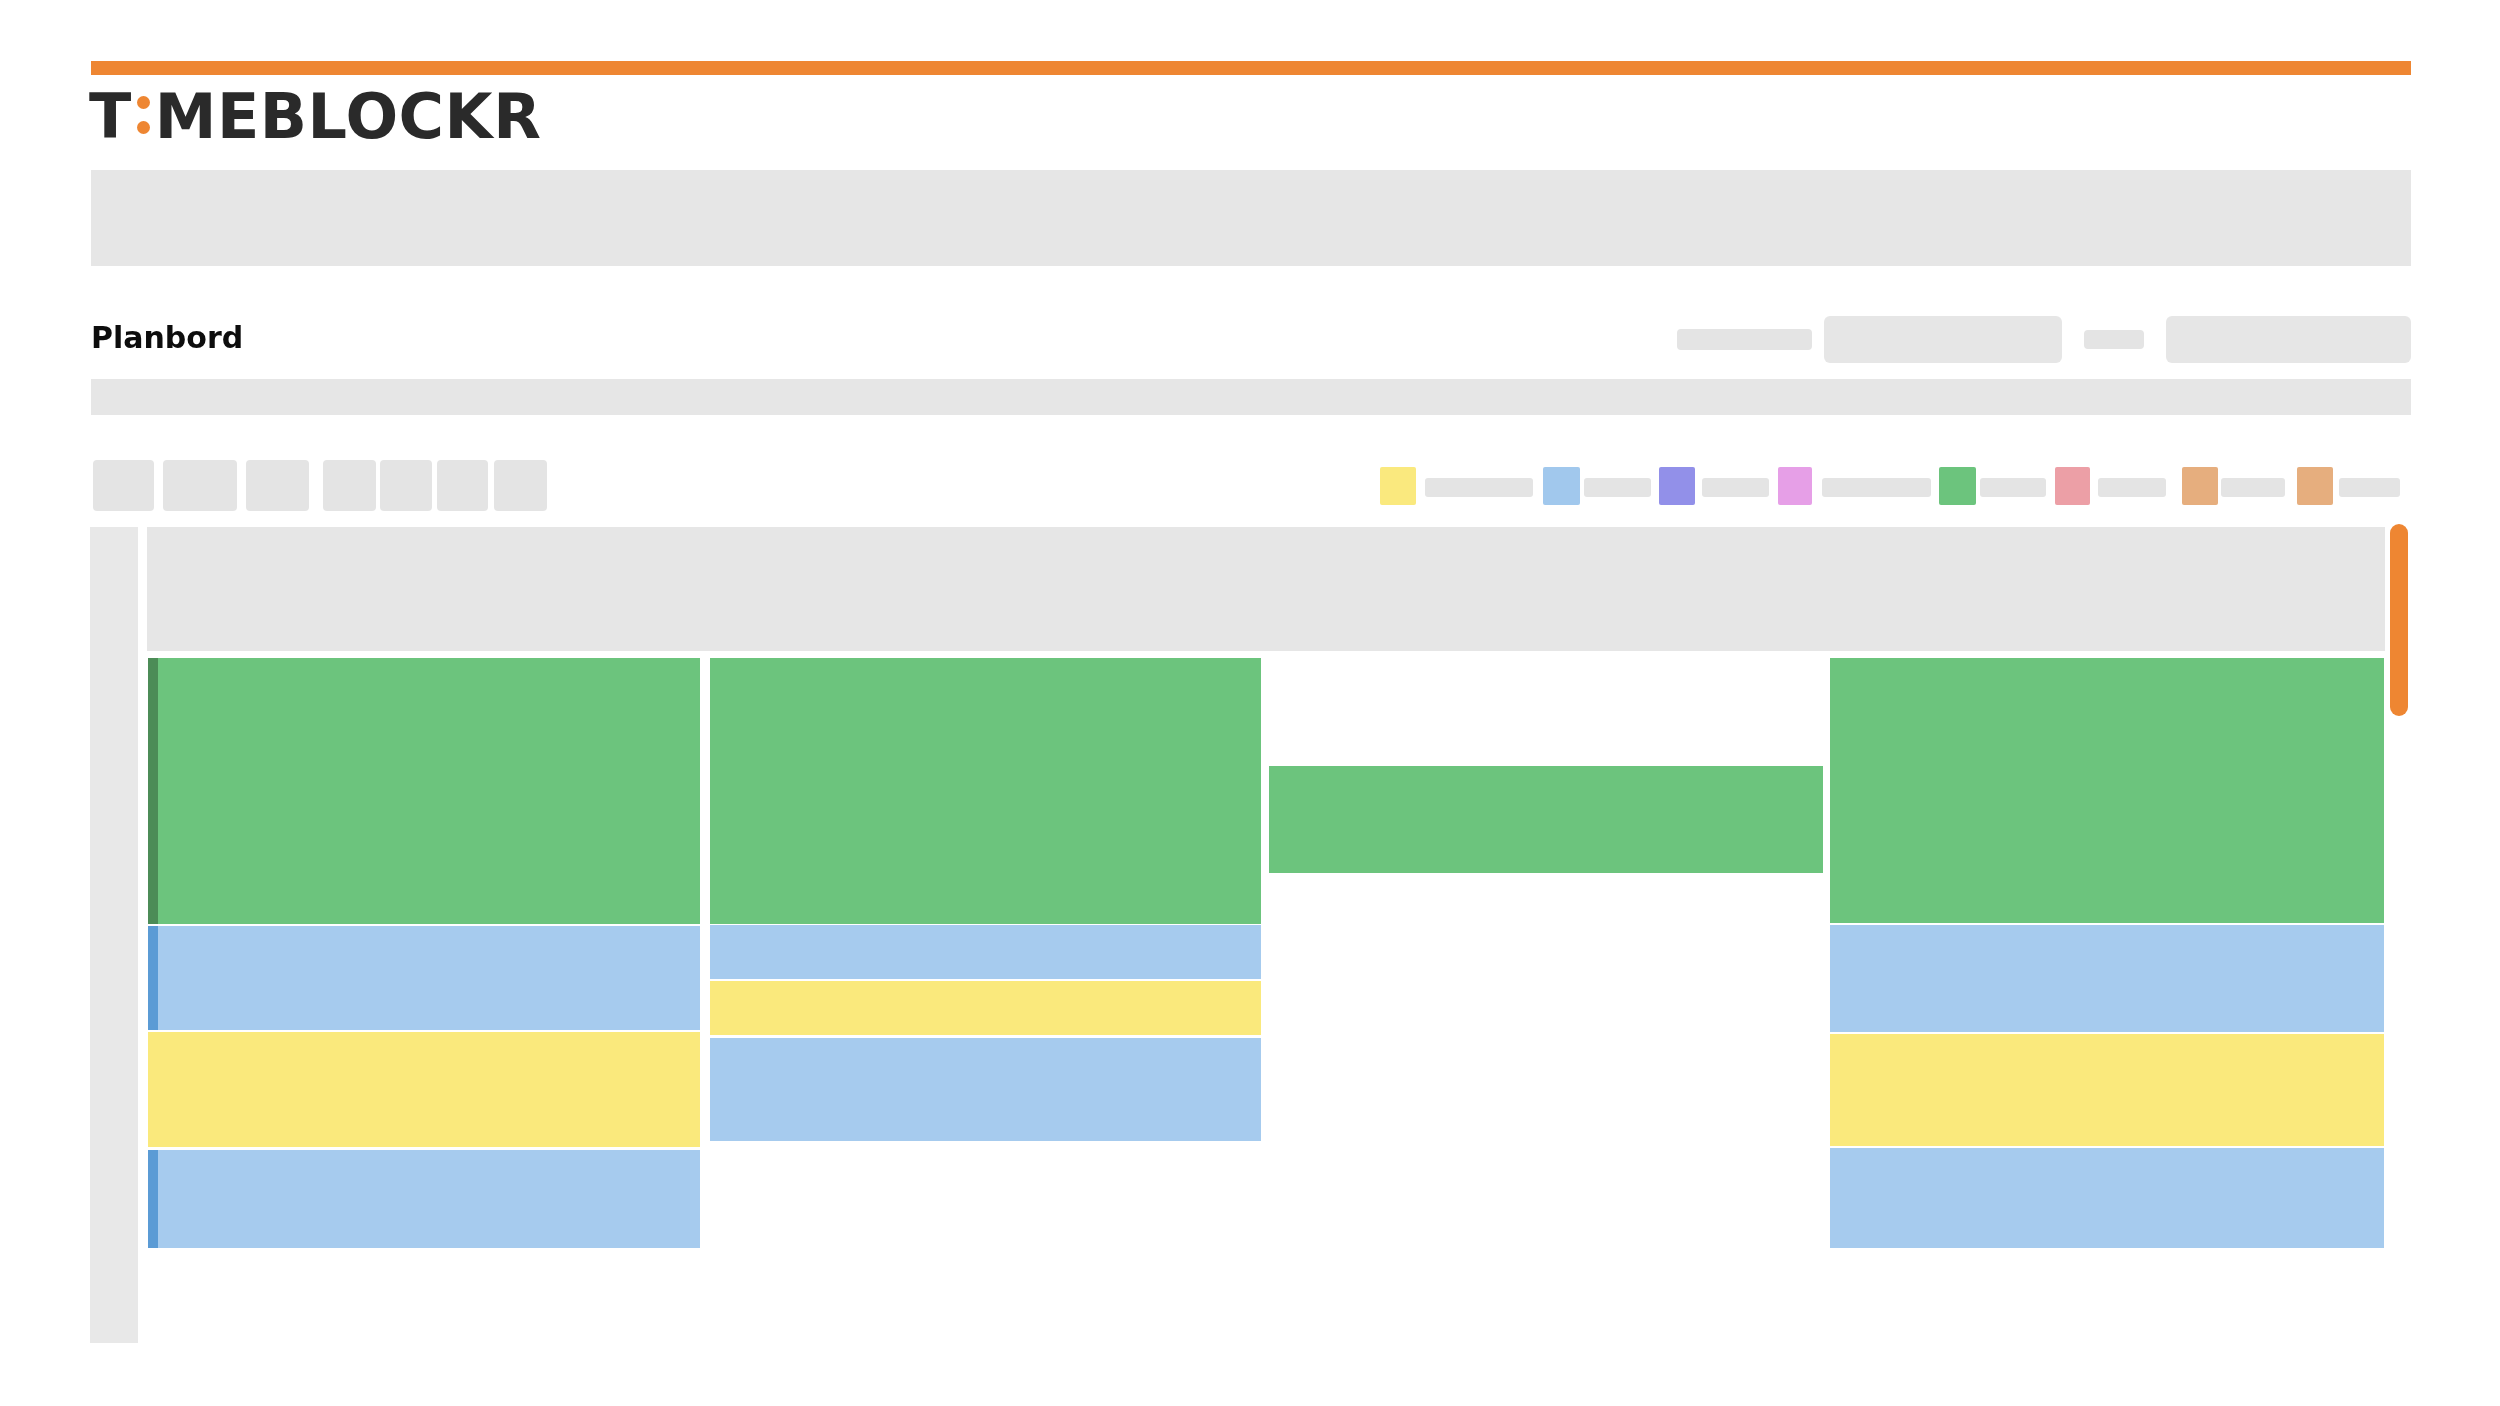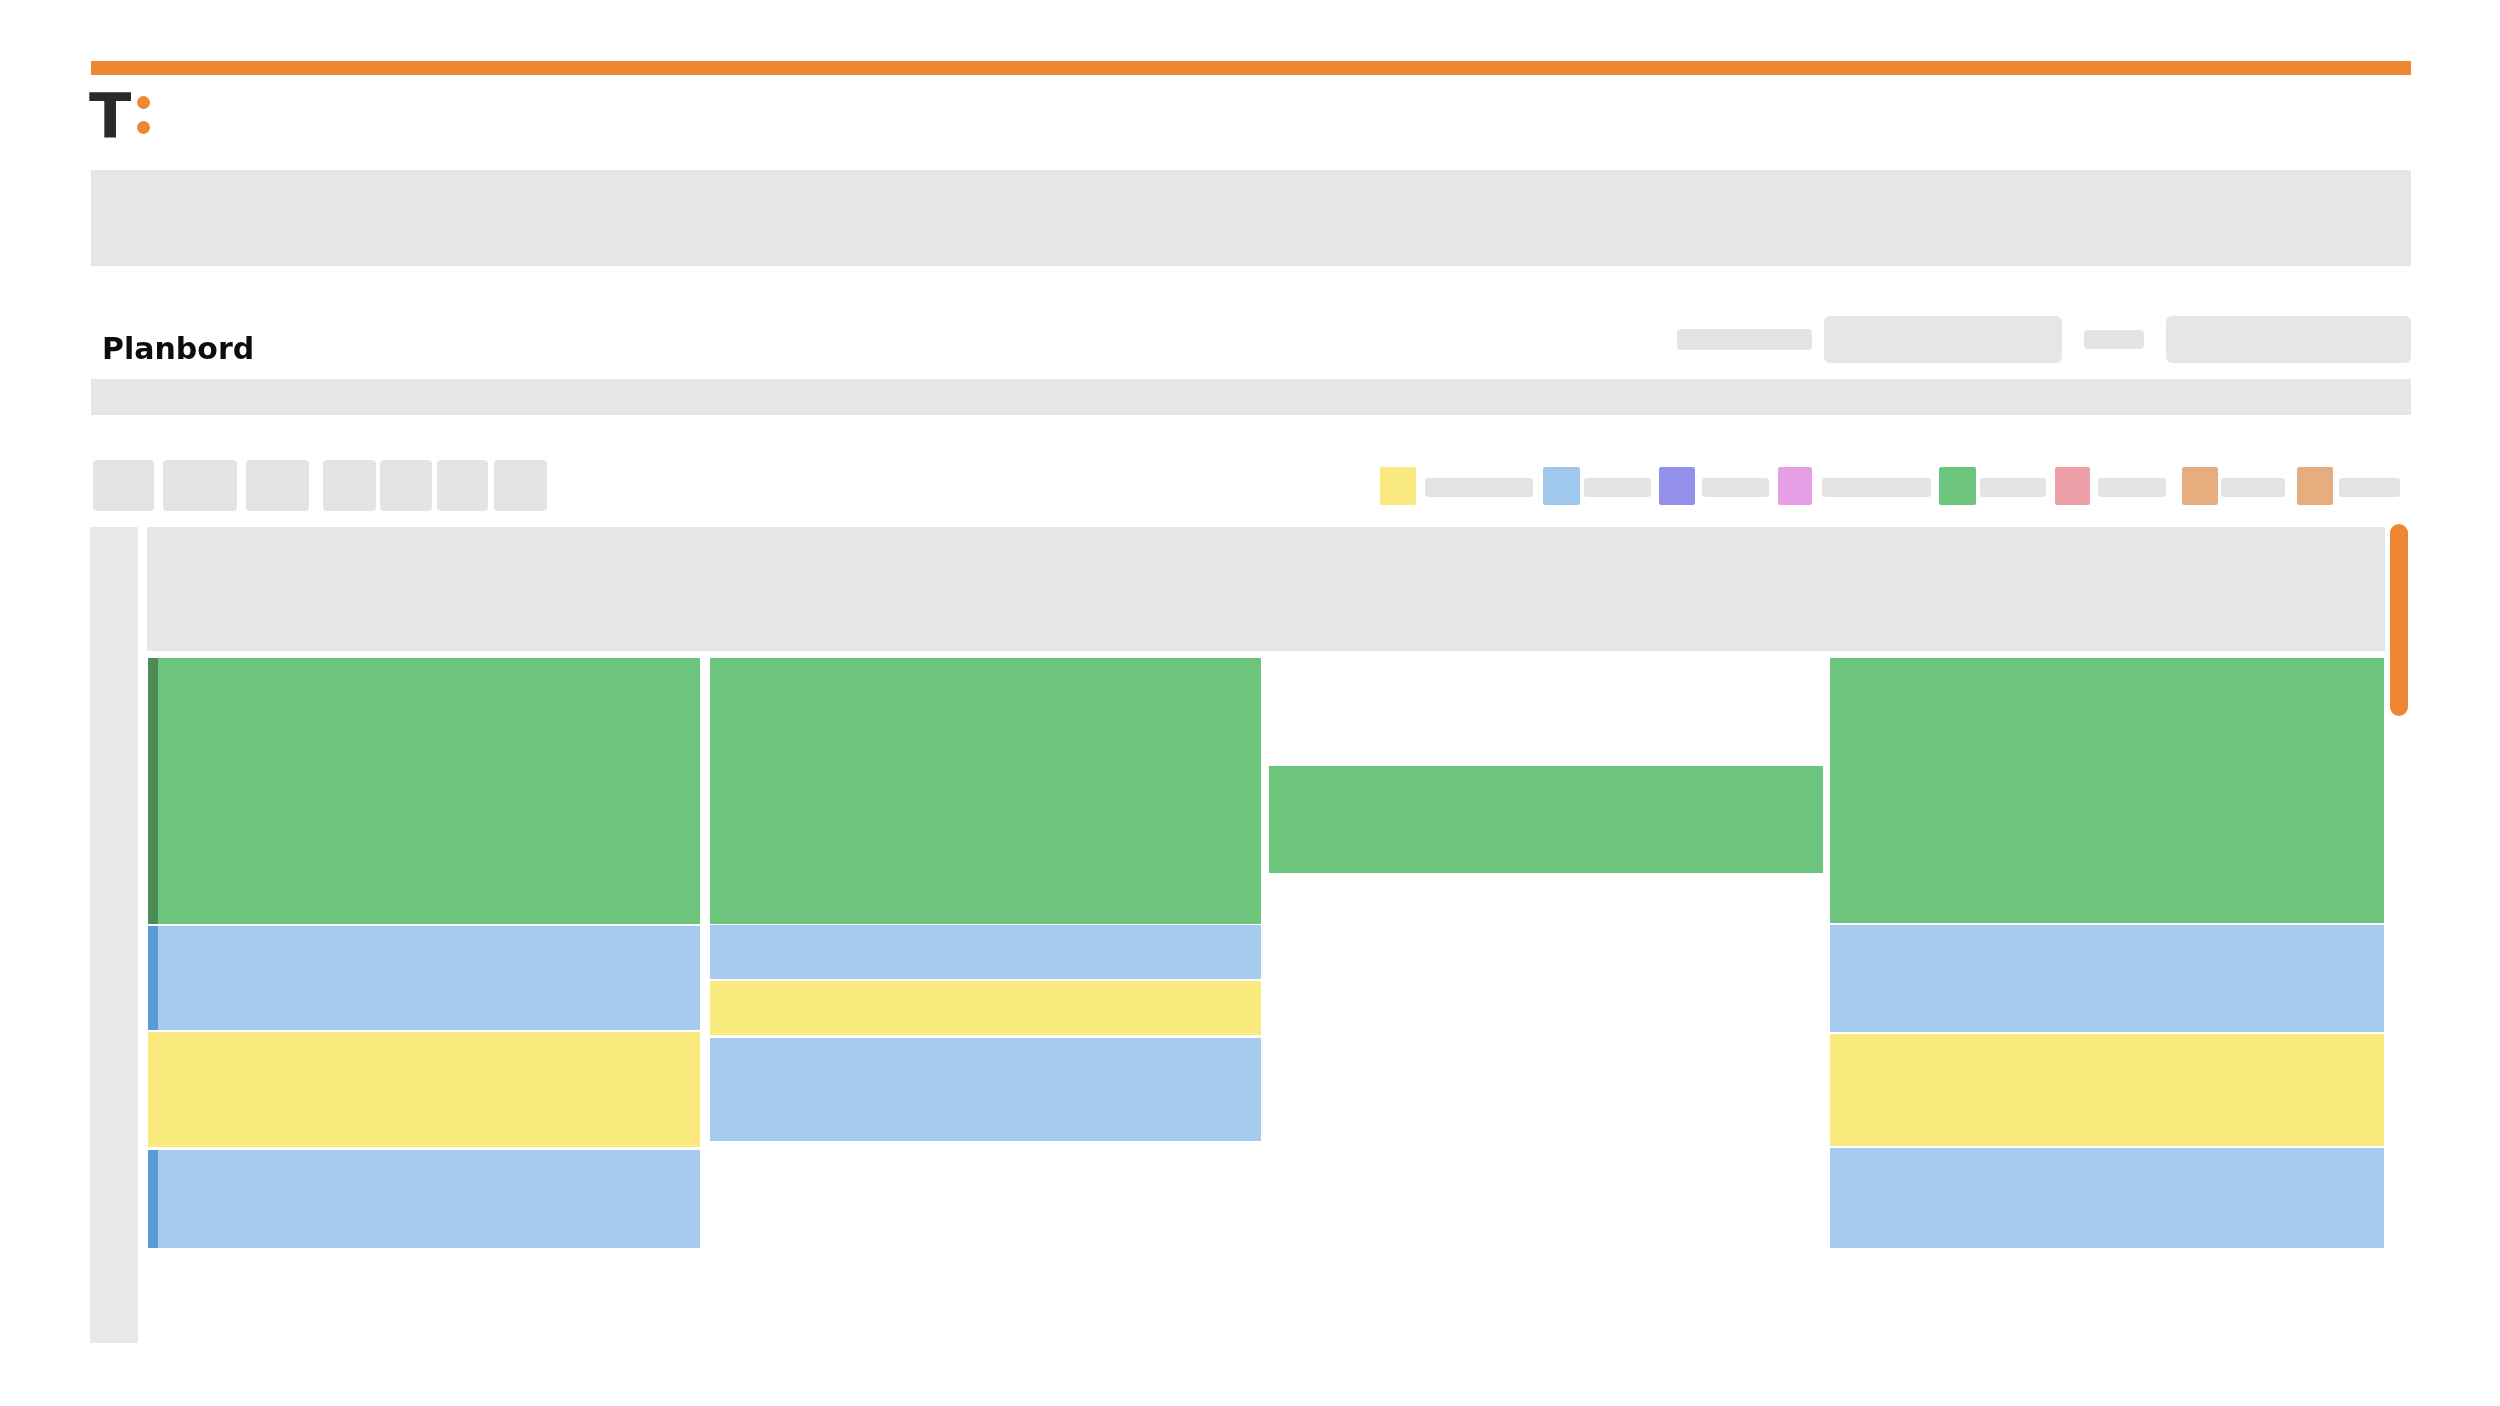--- a/index.html
+++ b/index.html
@@ -24,21 +24,21 @@
   }
   .logo span { line-height: 1; }
   .logo-dots {
     display: inline-flex; flex-direction: column; justify-content: space-between;
     height: 38px; margin: 0 5px 14px 5px;
   }
   .logo-dots i { display: block; width: 13px; height: 13px; border-radius: 50%; background: var(--accent); }
 
   .navbar { left: 91px; top: 170px; width: 2320px; height: 96px; background: #E6E6E6; }
   .page-title {
-    left: 91px; top: 323px; margin: 11px;
+    left: 91px; top: 323px; margin: 0;
     font-size: 30px; line-height: 1; font-weight: 700; color: #0d0d0d;
   }
   .subbar { left: 91px; top: 379px; width: 2320px; height: 36px; background: #E6E6E6; }
 
   
   .ctrl-label { background: #E4E4E4; border-radius: 4px; }
   .ctrl-btn { background: #E6E6E6; border-radius: 6px; }
   .tb { background: #E4E4E4; border-radius: 4px; }
 
   
@@ -59,20 +59,21 @@
 <div class="board" id="board">
 
   <div class="abs top-accent"></div>
 
   <div class="abs logo">
     <span>T</span>
     <span class="logo-dots">
         <i></i>
         <i></i>
       </span>
+    <span>MEBLOCKR</span>
   </div>
 
   <div class="abs navbar"></div>
 
   <h1 class="abs page-title">Planbord</h1>
 
   <div class="abs subbar"></div>
 
   <div class="abs left-rail"></div>
   <div class="abs grid-header"></div>

